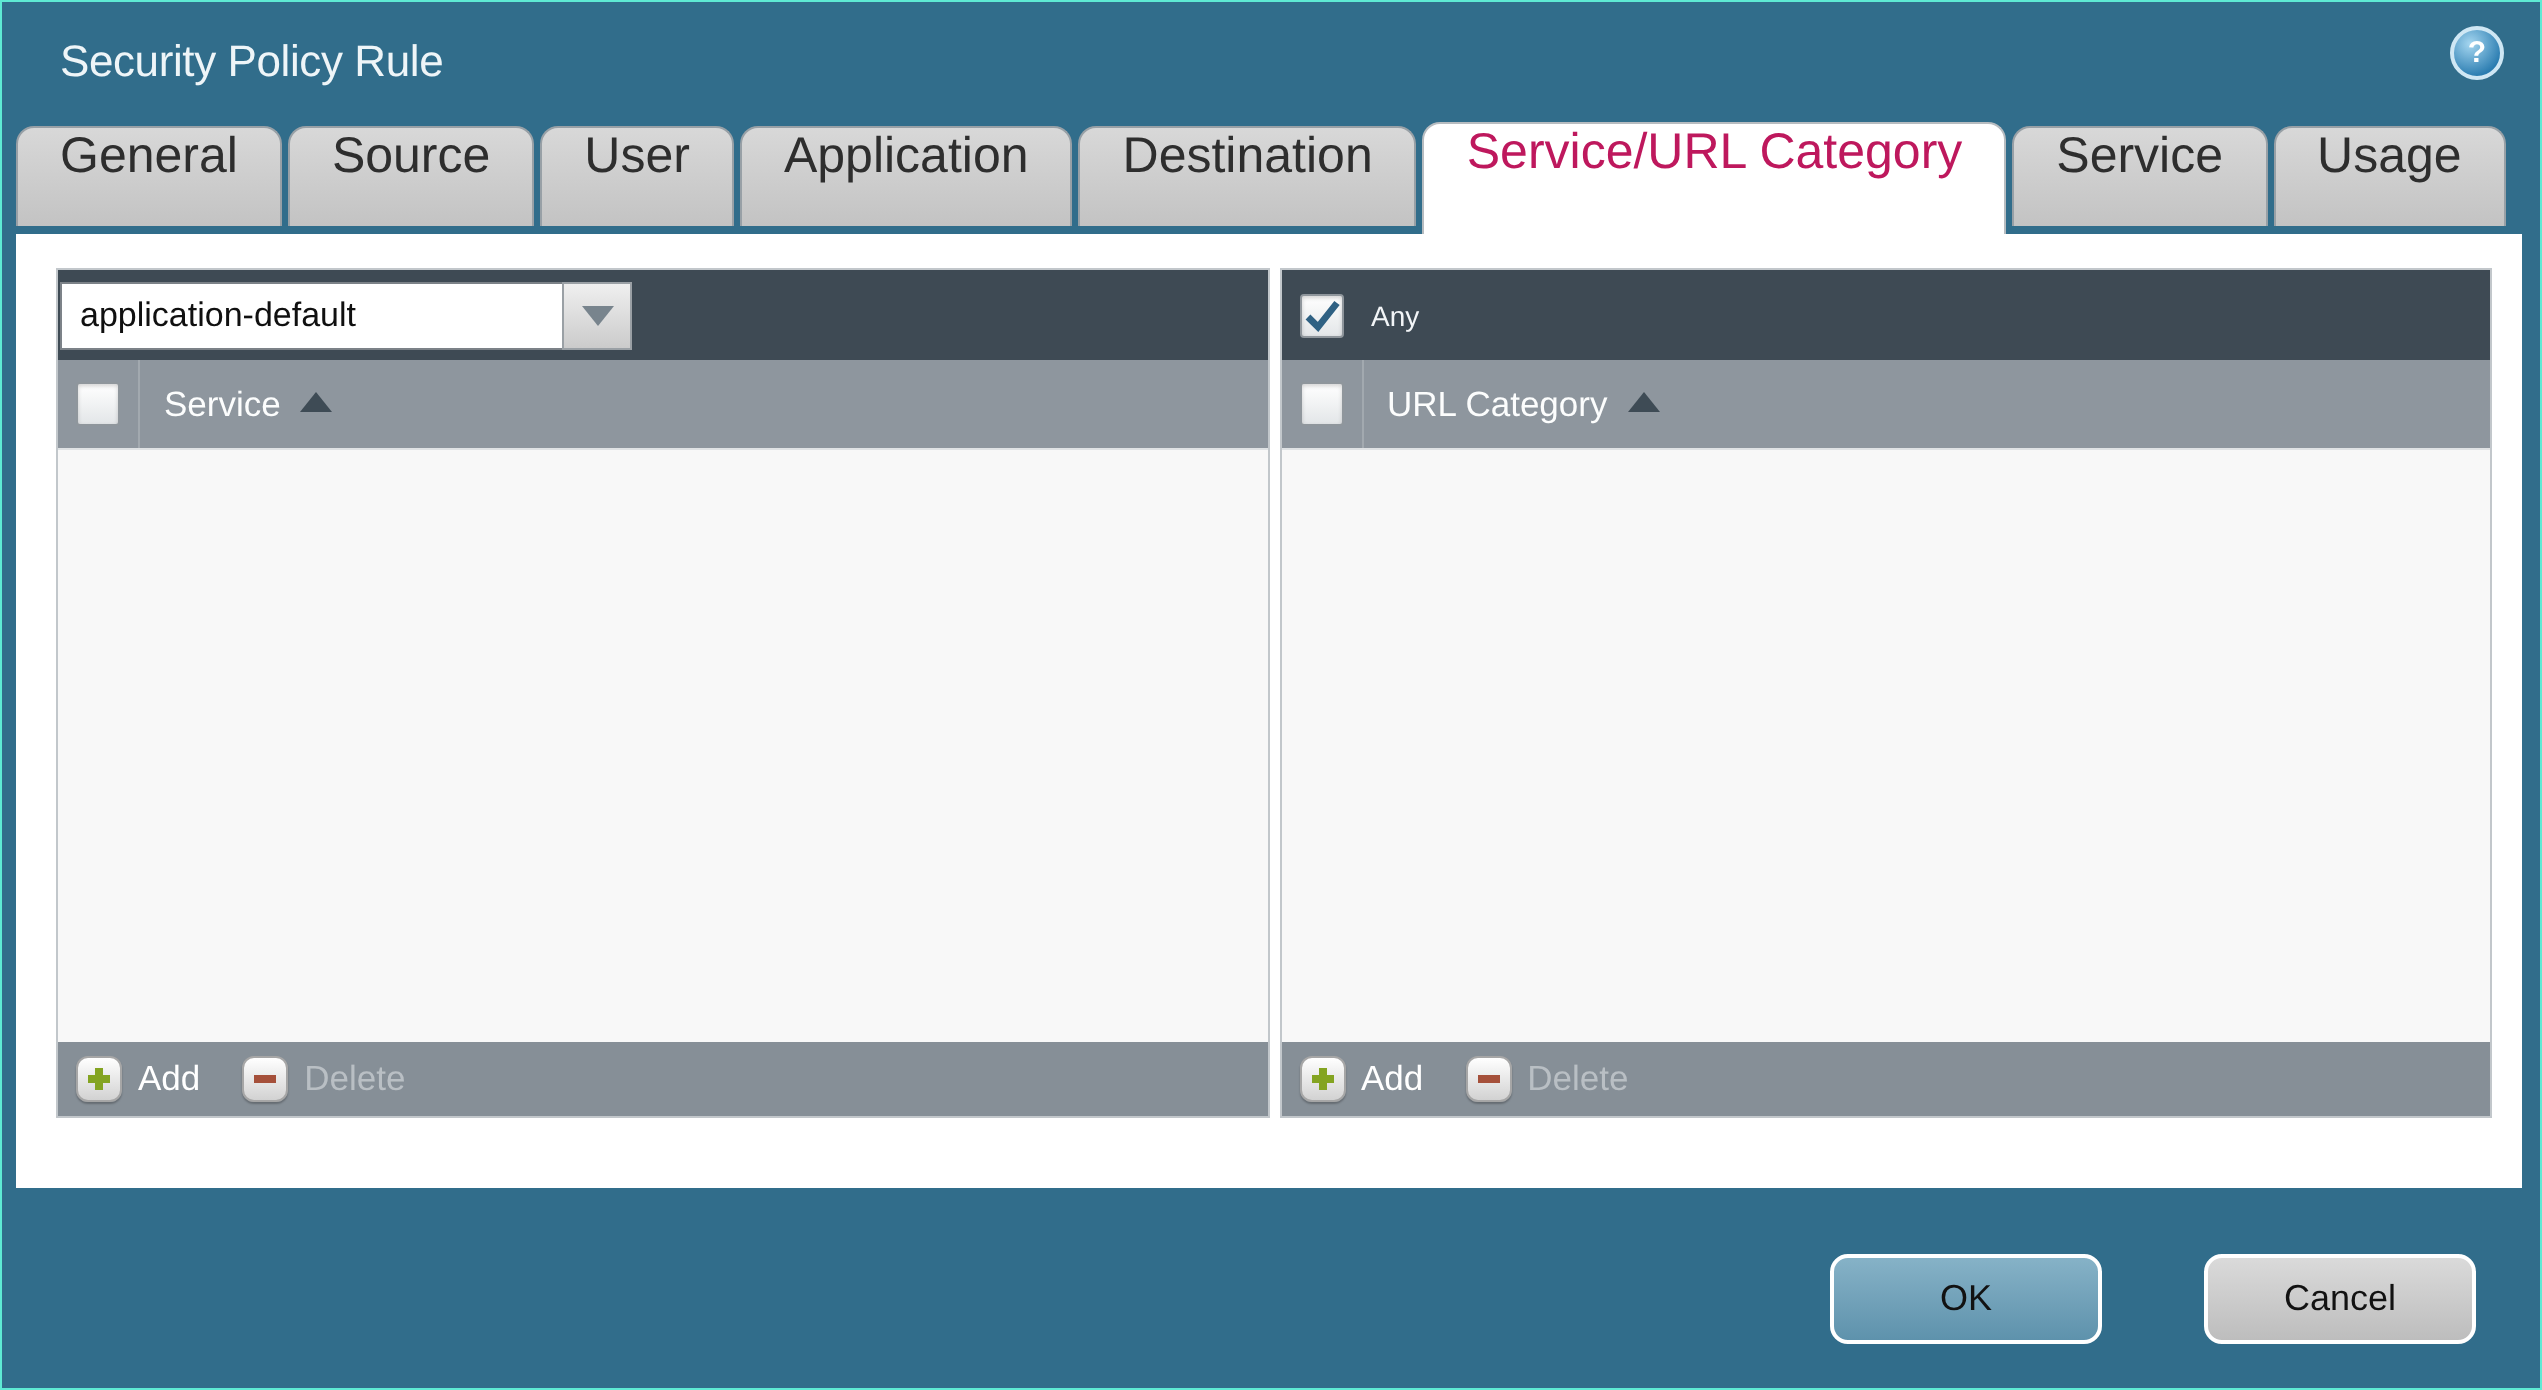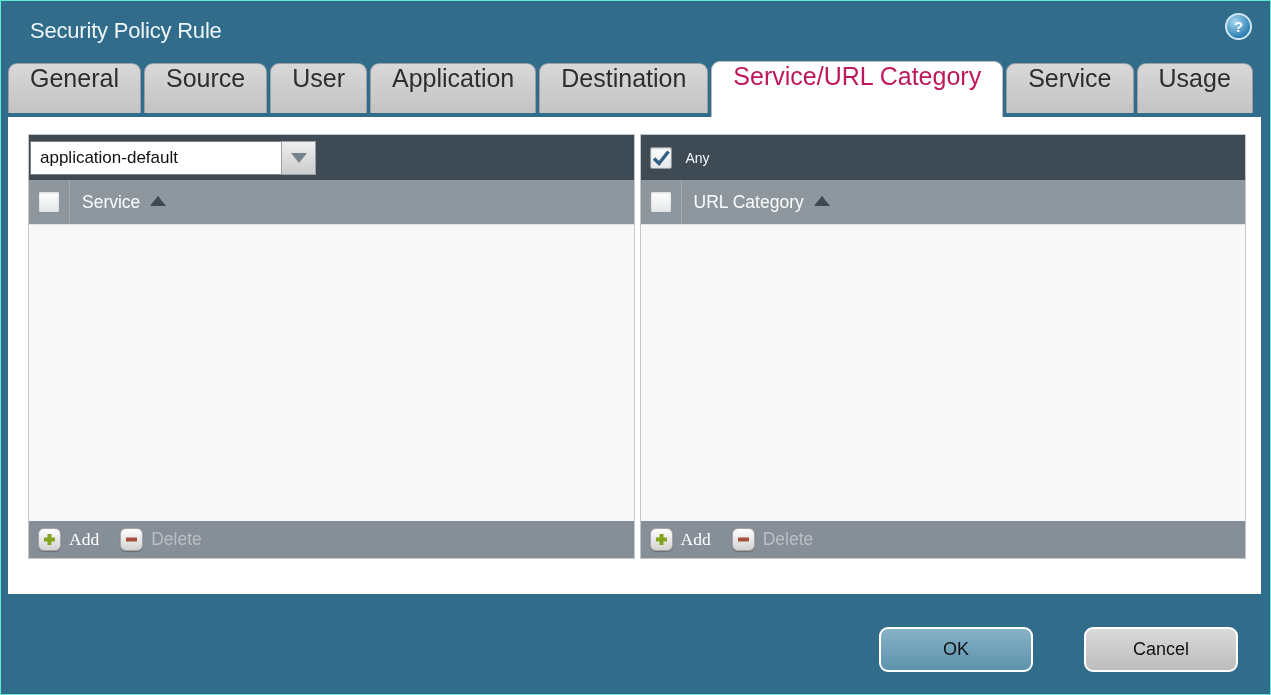--- a/index.html
+++ b/index.html
@@ -134,37 +134,37 @@
   .panel-body {
     flex: 1; background: #f8f8f8; border-top: 1px solid #dfe2e4;
   }
 
   .panel-footer {
     height: 37px; flex: 0 0 37px;
     background: #868f97;
     display: flex; align-items: center; padding: 0 9px; gap: 21px;
   }
   .action { display: flex; align-items: center; gap: 8px; font-size: 17.5px; cursor: pointer; }
-  .action .label-add { color: #ffffff; font-family: Liberation Serif, serif; }
+  .action .label-add { color: #ffffff; }
   .action .label-del { color: #b9bfc4; text-align: right; }
   .icon-box {
     width: 23px; height: 23px; border-radius: 6px;
     background: linear-gradient(#ffffff, #d2d2d2);
     border: 1px solid #a6a6a6;
     box-shadow: 0 1px 1px rgba(0,0,0,.25);
     display: flex; align-items: center; justify-content: center;
   }
 
   
   .dlg-buttons {
     position: absolute; right: 32px; bottom: 22px;
     display: flex; gap: 13px;
   }
   .btn {
-    width: 154px; height: 45px;
+    width: 136px; height: 45px;
     border-radius: 9px; border: 2px solid #ffffff;
     font-size: 18px; color: #121212;
     font-family: "Liberation Sans", sans-serif;
     display: flex; align-items: center; justify-content: center;
     cursor: pointer;
   }
   .btn-ok     { background: linear-gradient(#86b2c7, #5e92ac); }
   .btn-cancel { background: linear-gradient(#dadada, #bdbdbd); margin-left: 38px; }
 </style>
 </head>

